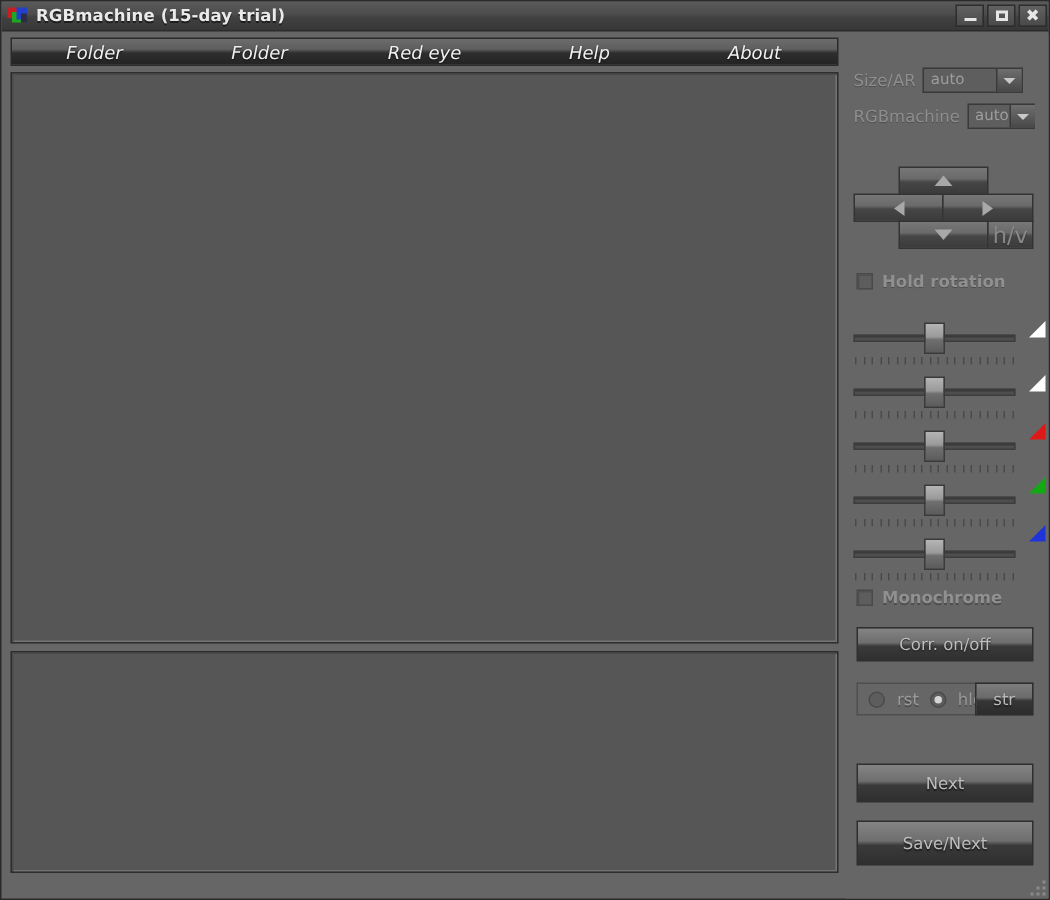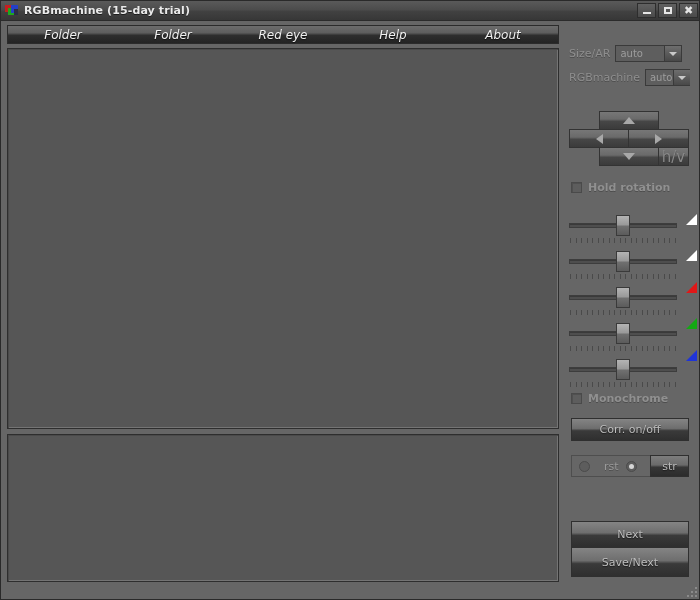--- a/index.html
+++ b/index.html
@@ -325,21 +325,21 @@
     height: 22px;
     background: #666666;
     border: 1px solid #4e4e4e;
     box-sizing: border-box;
     display: flex;
     align-items: center;
   }
   .radio-opt {
     display: flex;
     align-items: center;
-    gap: 14px;
+    gap: 8px;
     margin-left: 7px;
     cursor: pointer;
   }
   .radio-dot {
     width: 11px;
     height: 11px;
     border-radius: 50%;
     background: #5d5d5d;
     border: 1px solid #4b4b4b;
     box-sizing: border-box;
@@ -626,21 +626,21 @@
       <span class="radio-dot"></span>
       <span class="label">rst</span>
     </div>
     <div class="radio-opt">
       <span class="radio-dot on"></span>
       <span class="label">hld</span>
     </div>
     <div id="btn-str">str</div>
   </div>
 
-  <div class="btn" style="left:570px; top:508px; width:118px; height:26px;margin-top:12px;">Next</div>
+  <div class="btn" style="left:570px; top:508px; width:118px; height:26px;">Next</div>
   <div class="btn" style="left:570px; top:546px; width:118px; height:30px;">Save/Next</div>
 
   <div class="grip">
     <i style="right:0px; bottom:0px;"></i>
     <i style="right:4px; bottom:0px;"></i>
     <i style="right:8px; bottom:0px;"></i>
     <i style="right:0px; bottom:4px;"></i>
     <i style="right:4px; bottom:4px;"></i>
     <i style="right:0px; bottom:8px;"></i>
   </div>

